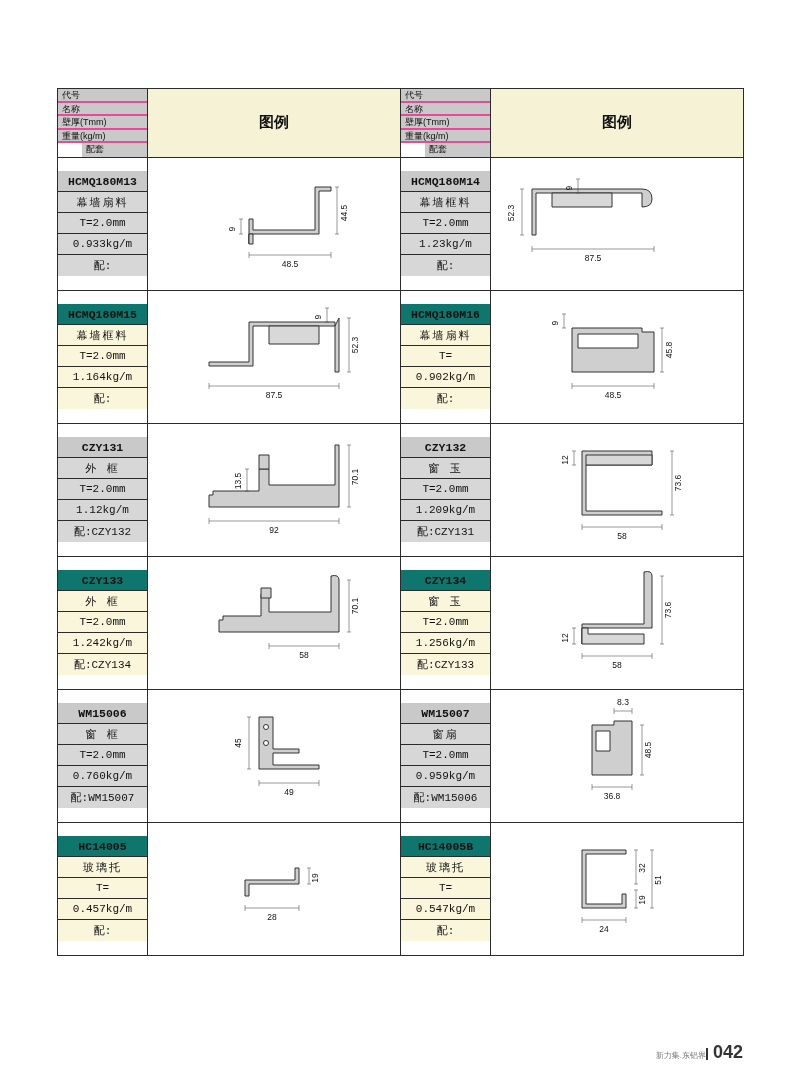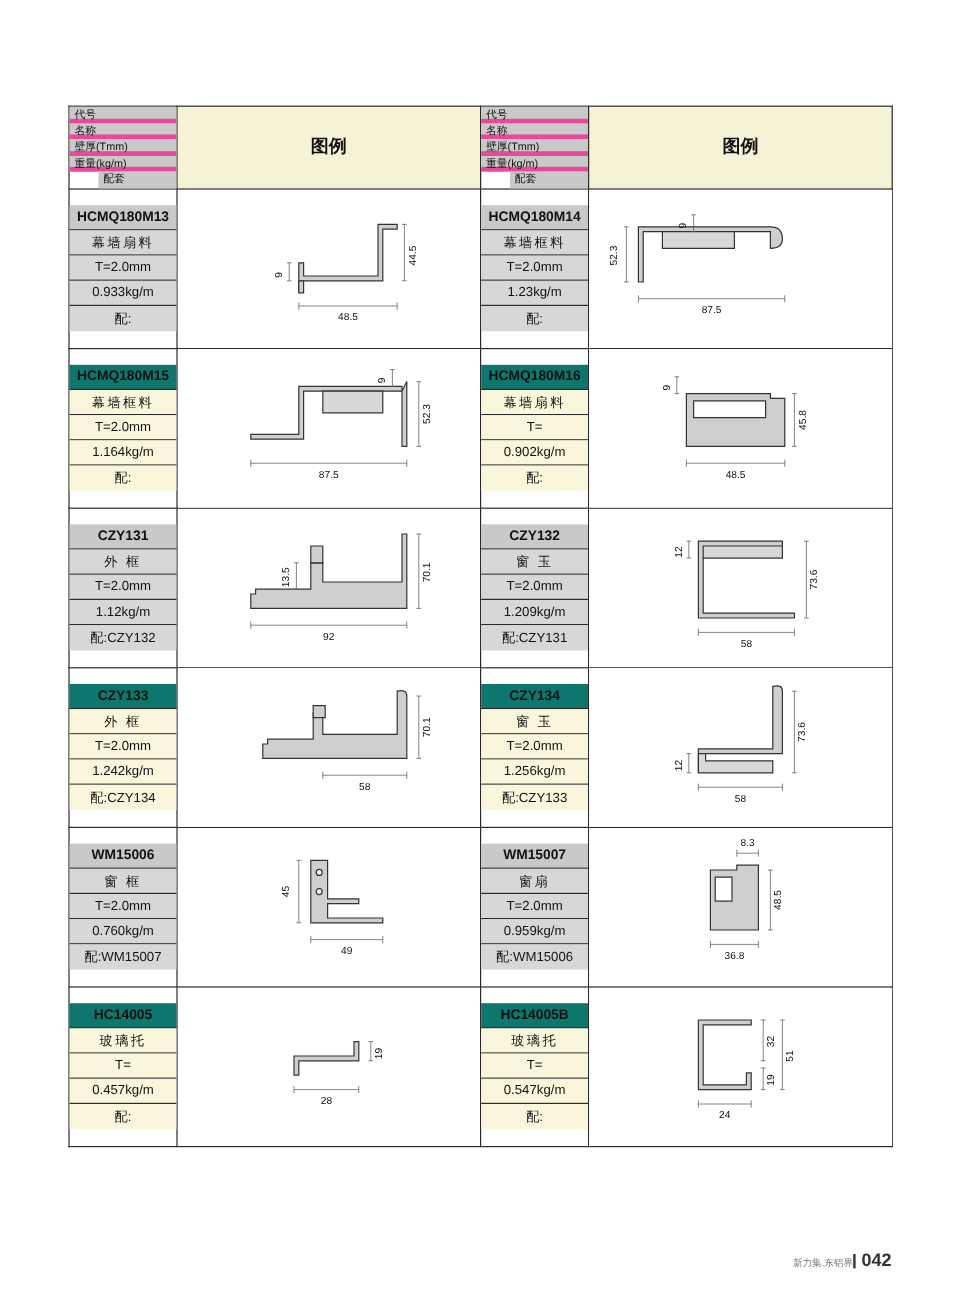--- a/index.html
+++ b/index.html
@@ -32,21 +32,21 @@
 
   .hdr-cell{
     padding:0;
   }
   .hdr-rows{display:flex;flex-direction:column;}
   .hdr-rows div{
     height:13.5px;
     line-height:13.5px;
     font-size:9px;
     padding-left:4px;
-    border-bottom:4px solid #ec4899;
+    border-bottom:2px solid #ec4899;
     background:#c9c9c9;
     color:#111;
     box-sizing:border-box;
     white-space:nowrap;
   }
   .hdr-rows div:last-child{border-bottom:none;margin-left:24px;}
   .hdr-fig{
     text-align:center;
     font-size:15px;
     font-weight:bold;
@@ -61,20 +61,21 @@
   }
   .spec .row{
     flex:1 1 0;
     display:flex;align-items:center;justify-content:center;
     font-size:11px;
     border-bottom:1px solid #2b2b2b;
     box-sizing:border-box;
     text-align:center;
     padding:0 2px;
     min-height:21px;
+    font-family:Liberation Mono, monospace;
   }
   .spec .row:last-child{border-bottom:none;}
   .spec .row.code{font-weight:bold;font-size:11.5px;}
   .spec .row.name{letter-spacing:2px;}
 
   
   .tint-grey .row{background:#d7d7d7;}
   .tint-grey .row.code{background:#c9c9c9;}
   .tint-cream .row{background:#faf6dc;}
   .tint-cream .row.code{background:#0f766e;}
@@ -97,21 +98,21 @@
   }
   .pagefoot{
     position:absolute;
     right:57px;
     top:1042px;
     font-size:8px;
     color:#777;
     text-align:right;
   }
   .pagefoot .num{
-    font-size:15px;
+    font-size:18px;
     font-weight:bold;
     color:#333;
     margin-left:3px;
     text-align:center;
   }
   .pagefoot .bar{
     display:inline-block;
     width:2px;height:12px;background:#333;
     vertical-align:-2px;margin-right:2px;
   }

